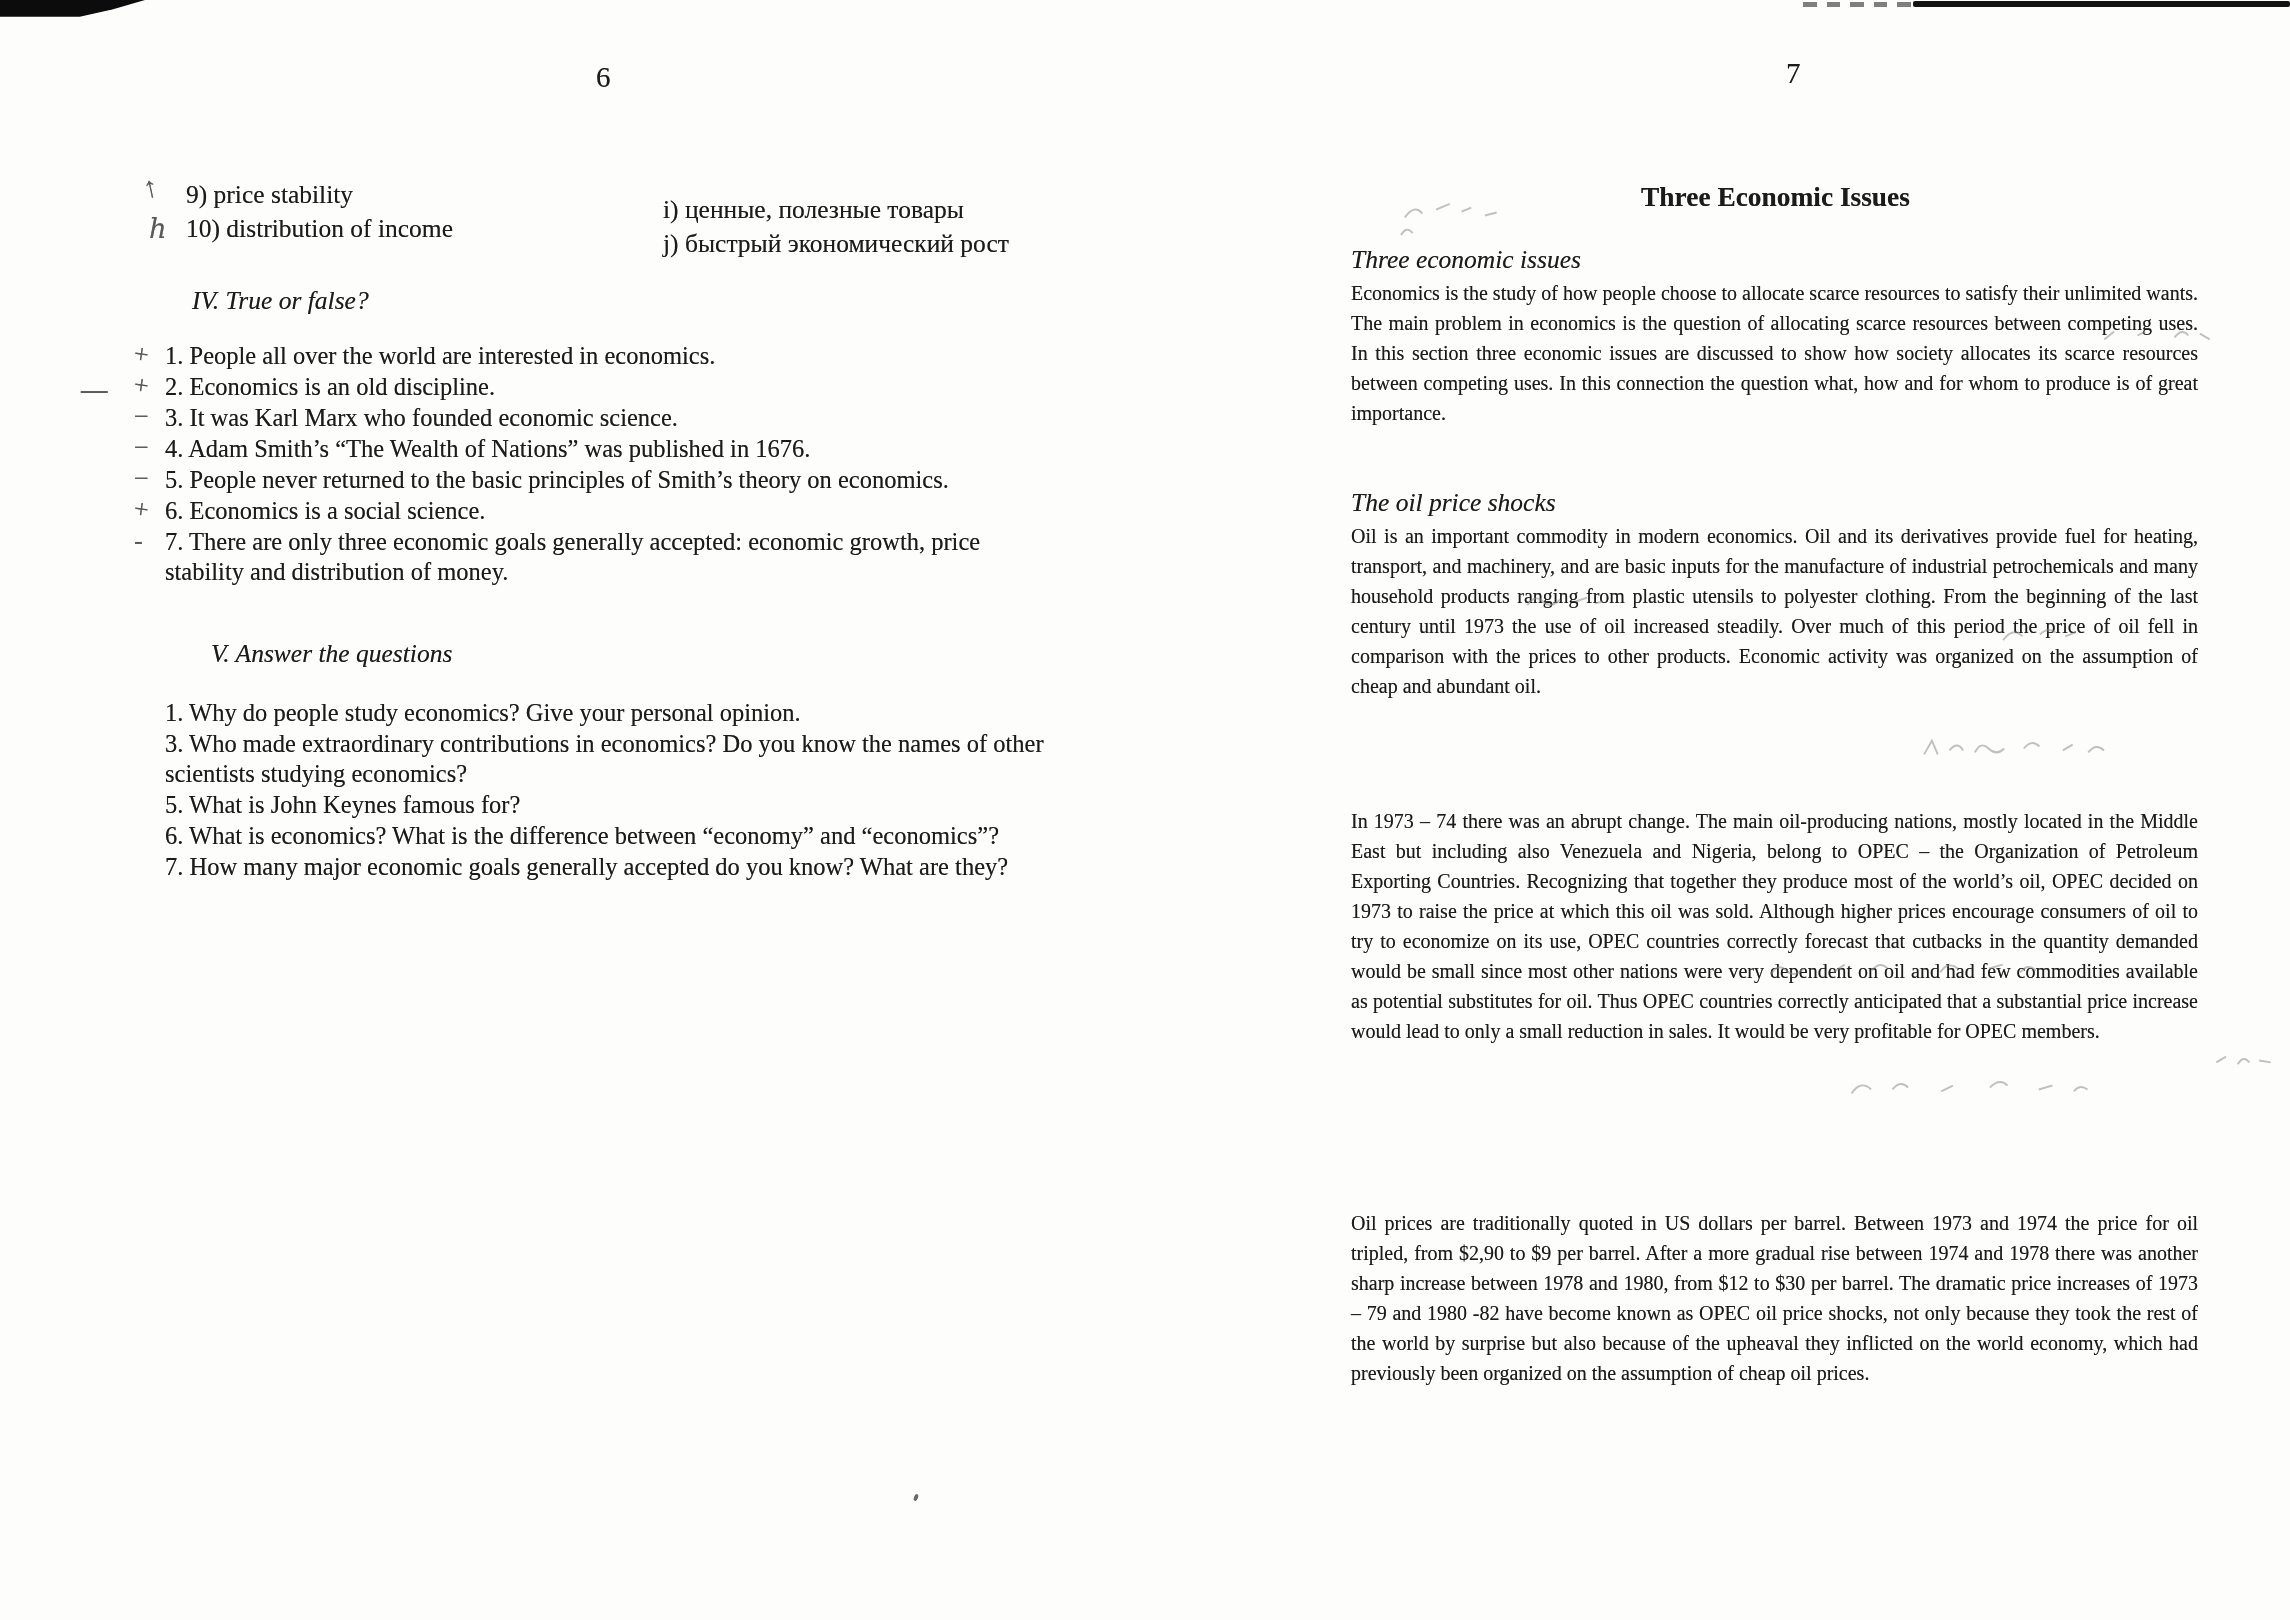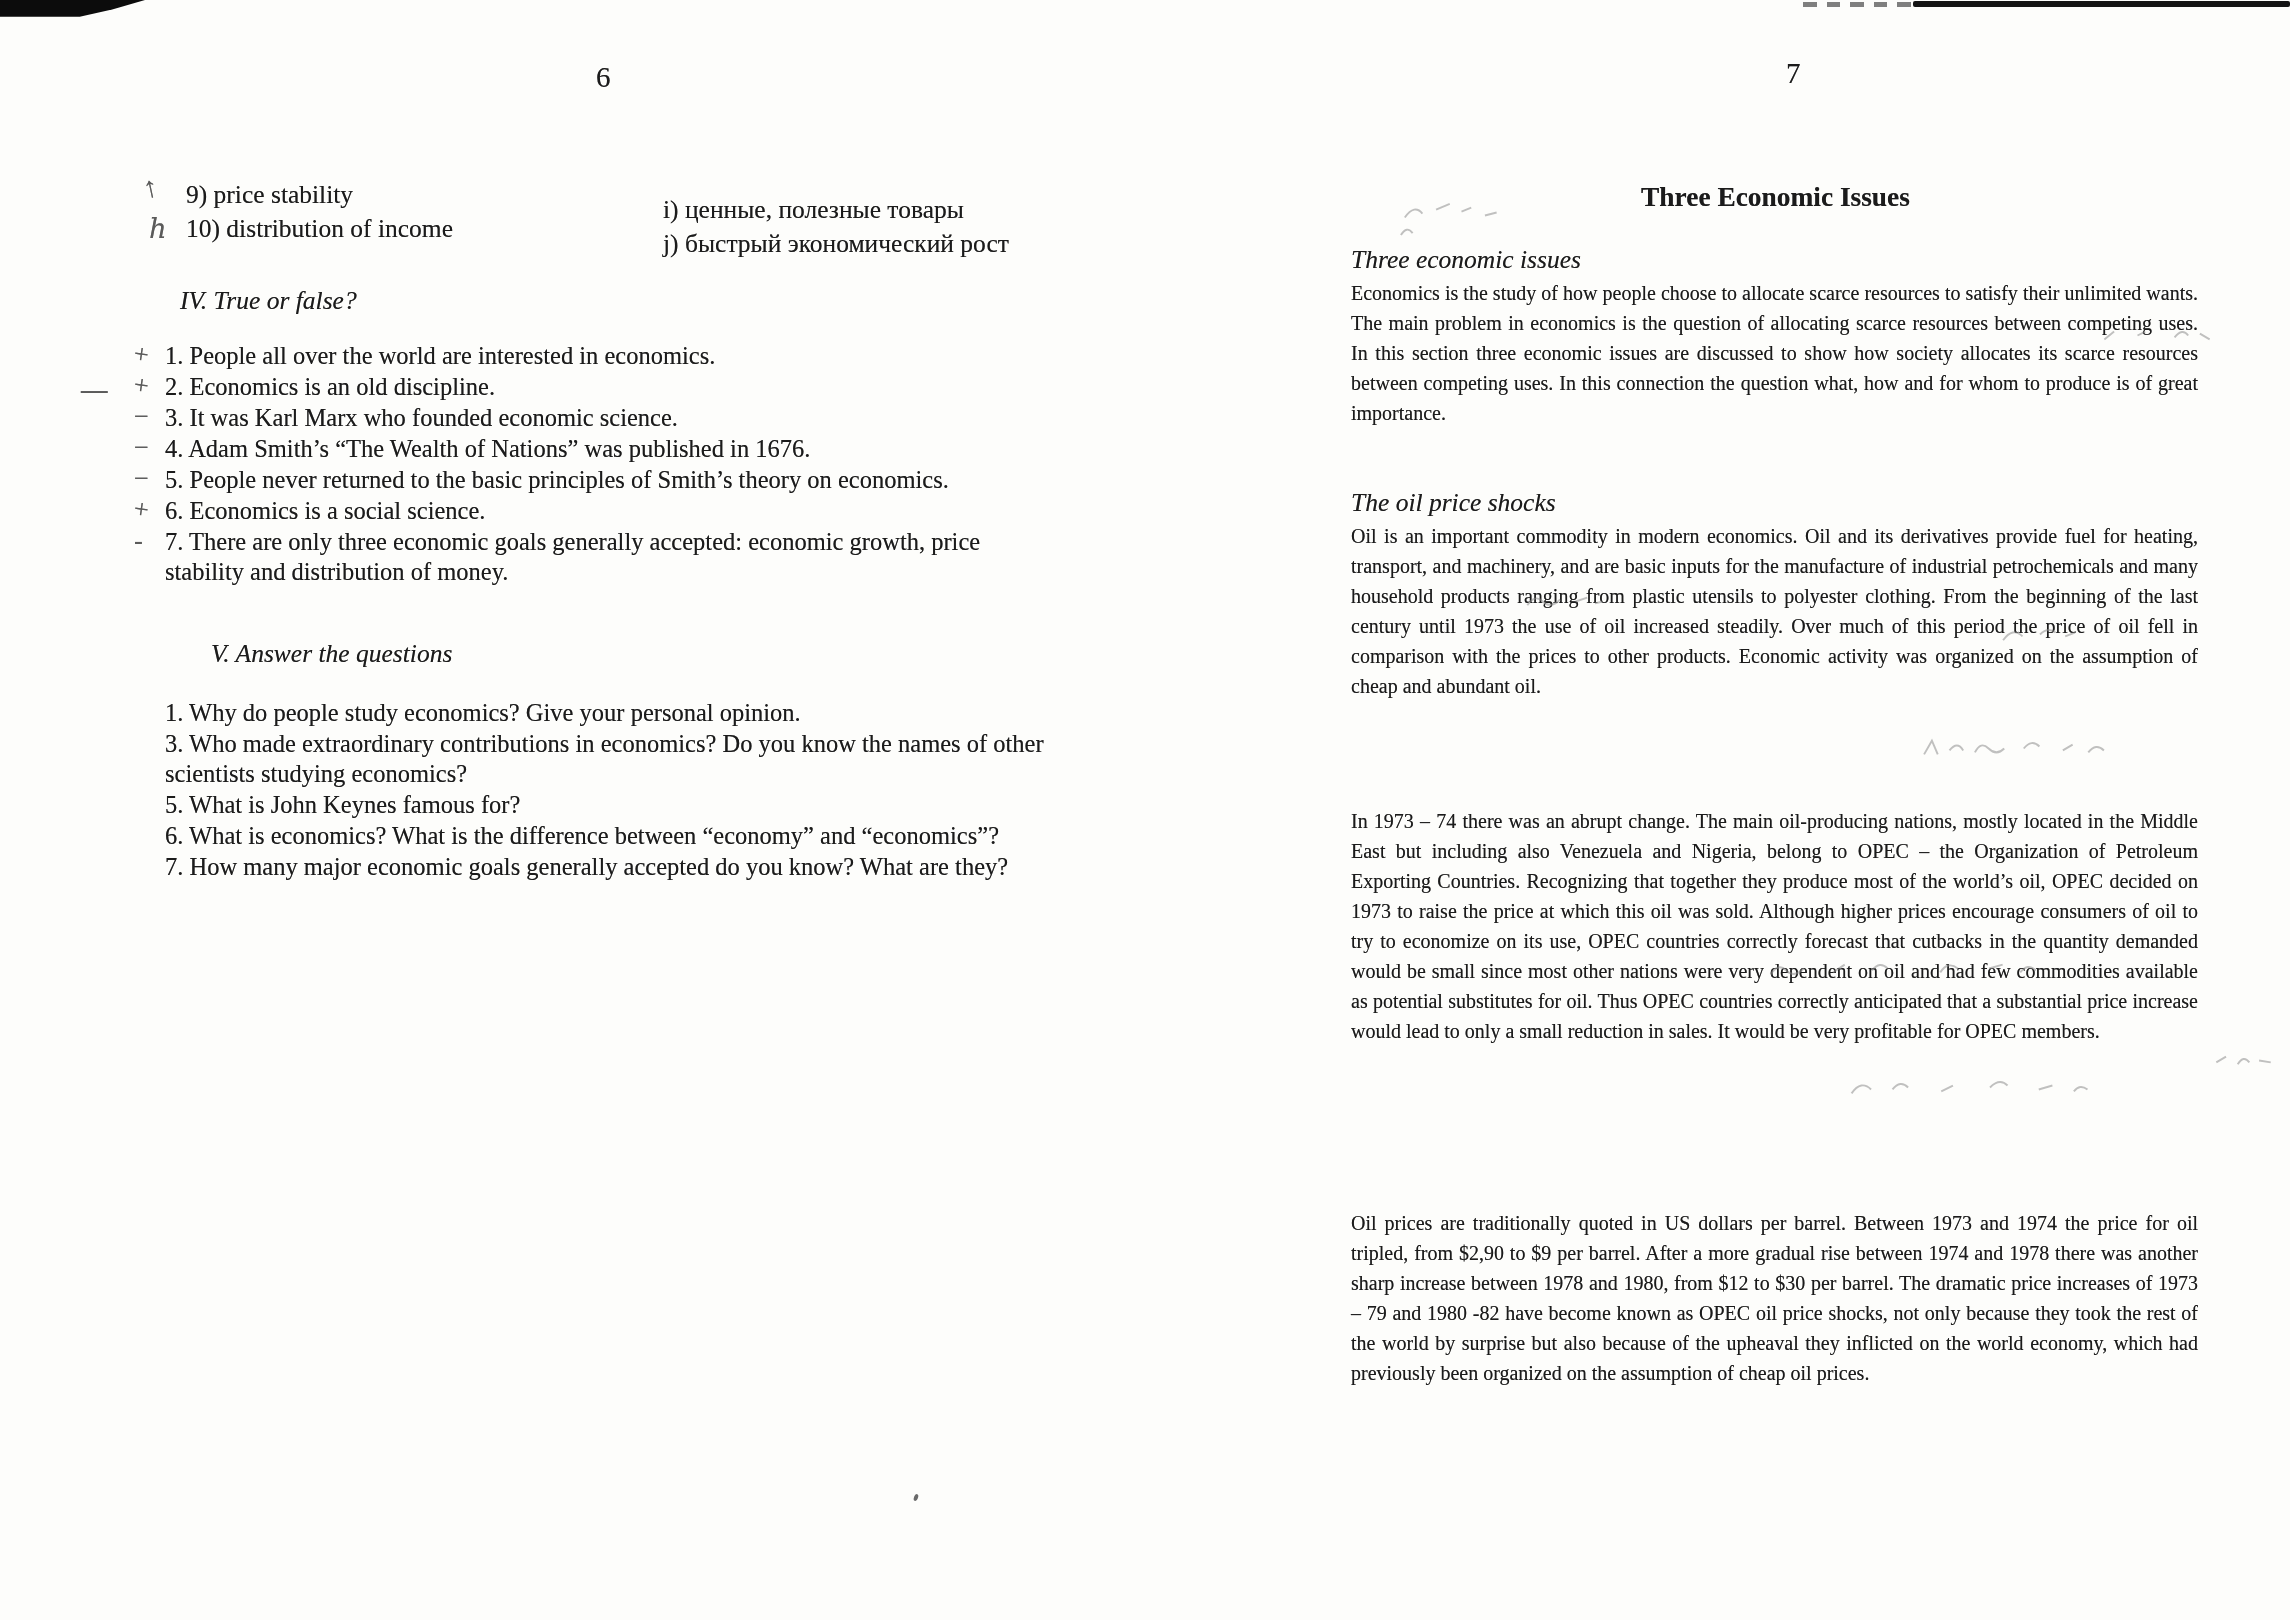--- a/index.html
+++ b/index.html
@@ -27,21 +27,21 @@
   .match-col{position:absolute;font-size:25.5px;line-height:34px;}
   #match-left{left:186px;top:178px;}
   #match-right{left:663px;top:174px;margin-top:19px;}
   .match-item{position:relative;margin:0;}
   .pencil{color:#3f3f3f;font-weight:400;opacity:.85;}
   .mark9{position:absolute;left:-43px;top:-7.8px;font-size:29px;transform:rotate(-12deg);display:inline-block;}
   .mark10{position:absolute;left:-37px;top:0px;font-size:27.4px;font-style:italic;display:inline-block;}
 
   
   .ex-heading{position:absolute;margin:0;font-size:25.5px;font-weight:400;font-style:italic;}
-  #tf-heading{left:180px;top:286px;}
+  #tf-heading{left:192px;top:286px;}
   #q-heading{left:182px;top:639px;margin-left:29px;}
 
   
   .ex-list{position:absolute;font-size:24.5px;line-height:30px;}
   #tf-list{left:165px;top:341px;width:866px;}
   #q-list{left:165px;top:698px;width:933px;}
   .ex-list p{margin:0 0 1px 0;position:relative;}
   .mmark{position:absolute;left:-31px;top:-2px;font-size:26.5px;display:inline-block;}
   .mmark.plus{transform:rotate(8deg);}
   .xdash{position:absolute;left:-84px;top:2px;font-size:26.5px;font-weight:700;letter-spacing:-2px;}

